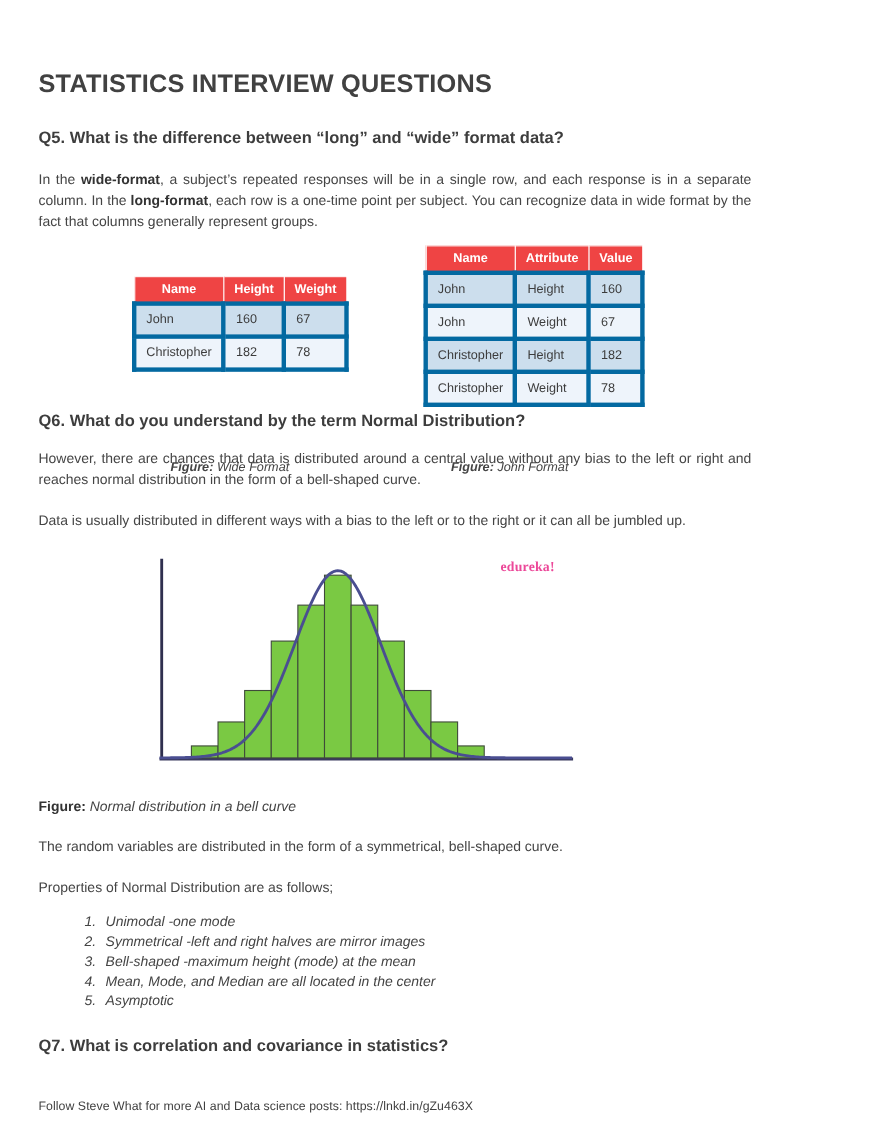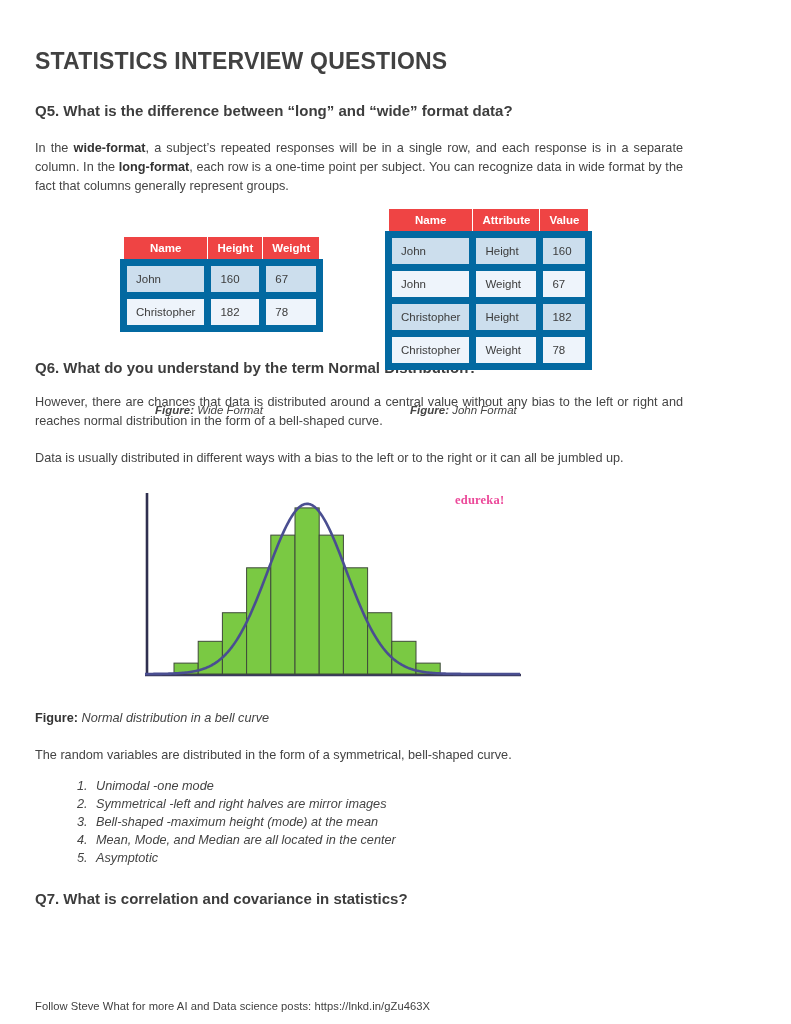--- a/index.html
+++ b/index.html
@@ -15,21 +15,21 @@
     font-family: "Liberation Sans", sans-serif;
     color: #3f3f3f;
     overflow: hidden;
   }
   .page {
     position: absolute;
     left: 0; top: 0;
     width: 718px;
     height: 1024px;
     box-sizing: border-box;
-    padding: 1px 35px;
+    padding: 16px 35px;
   }
 
   
   .doc-title {
     font-size: 23px;
     font-weight: bold;
     letter-spacing: 0.2px;
     color: #414141;
     margin: 0;
     padding-top: 48px;
@@ -76,21 +76,21 @@
     color: #ffffff;
     font-weight: bold;
     font-size: 11.5px;
     text-align: center;
     padding: 5px 9px;
     border: 1px solid #ffffff;
     white-space: nowrap;
   }
   .tbl td {
     padding: 7px 9px;
-    border: 7px solid #0369a1;
+    border: 4px solid #0369a1;
     white-space: nowrap;
     text-align: left;
   }
   .tbl tr.row-odd td { background: #ccdeed; }
   .tbl tr.row-even td { background: #eef4fb; }
 
   #wide-table { left: 85px; top: 28px; }
   #long-table { left: 350px; top: 0px; }
 
   .fig-caption {
@@ -253,20 +253,21 @@
 
       <path id="bell-path" fill="none" stroke="#4a4e91" stroke-width="2.6" stroke-linejoin="round" d="M110.0,190.97L111.5,190.96L113.0,190.95L114.5,190.95L116.0,190.94L117.5,190.93L119.0,190.92L120.5,190.90L122.0,190.89L123.5,190.87L125.0,190.85L126.5,190.83L128.0,190.80L129.5,190.77L131.0,190.74L132.5,190.70L134.0,190.66L135.5,190.61L137.0,190.55L138.5,190.49L140.0,190.42L141.5,190.34L143.0,190.25L144.5,190.15L146.0,190.04L147.5,189.91L149.0,189.77L150.5,189.61L152.0,189.44L153.5,189.25L155.0,189.03L156.5,188.80L158.0,188.54L159.5,188.25L161.0,187.93L162.5,187.58L164.0,187.20L165.5,186.78L167.0,186.32L168.5,185.82L170.0,185.27L171.5,184.67L173.0,184.03L174.5,183.32L176.0,182.56L177.5,181.74L179.0,180.85L180.5,179.90L182.0,178.87L183.5,177.76L185.0,176.58L186.5,175.31L188.0,173.95L189.5,172.51L191.0,170.97L192.5,169.34L194.0,167.60L195.5,165.77L197.0,163.83L198.5,161.78L200.0,159.63L201.5,157.37L203.0,155.00L204.5,152.51L206.0,149.92L207.5,147.21L209.0,144.40L210.5,141.47L212.0,138.44L213.5,135.31L215.0,132.08L216.5,128.74L218.0,125.32L219.5,121.81L221.0,118.22L222.5,114.55L224.0,110.82L225.5,107.03L227.0,103.19L228.5,99.30L230.0,95.38L231.5,91.45L233.0,87.50L234.5,83.55L236.0,79.62L237.5,75.71L239.0,71.84L240.5,68.01L242.0,64.25L243.5,60.57L245.0,56.98L246.5,53.49L248.0,50.11L249.5,46.86L251.0,43.76L252.5,40.80L254.0,38.01L255.5,35.40L257.0,32.98L258.5,30.75L260.0,28.72L261.5,26.92L263.0,25.33L264.5,23.98L266.0,22.86L267.5,21.98L269.0,21.34L270.5,20.95L272.0,20.81L273.5,20.92L275.0,21.27L276.5,21.88L278.0,22.72L279.5,23.81L281.0,25.14L282.5,26.69L284.0,28.47L285.5,30.46L287.0,32.67L288.5,35.07L290.0,37.65L291.5,40.42L293.0,43.35L294.5,46.44L296.0,49.67L297.5,53.03L299.0,56.51L300.5,60.09L302.0,63.76L303.5,67.51L305.0,71.32L306.5,75.19L308.0,79.09L309.5,83.03L311.0,86.97L312.5,90.92L314.0,94.86L315.5,98.78L317.0,102.67L318.5,106.52L320.0,110.32L321.5,114.06L323.0,117.73L324.5,121.34L326.0,124.86L327.5,128.29L329.0,131.64L330.5,134.88L332.0,138.03L333.5,141.08L335.0,144.01L336.5,146.84L338.0,149.56L339.5,152.17L341.0,154.67L342.5,157.06L344.0,159.34L345.5,161.50L347.0,163.56L348.5,165.52L350.0,167.36L351.5,169.11L353.0,170.76L354.5,172.31L356.0,173.77L357.5,175.13L359.0,176.41L360.5,177.61L362.0,178.72L363.5,179.76L365.0,180.73L366.5,181.63L368.0,182.46L369.5,183.23L371.0,183.94L372.5,184.59L374.0,185.19L375.5,185.75L377.0,186.25L378.5,186.72L380.0,187.14L381.5,187.53L383.0,187.89L384.5,188.21L386.0,188.50L387.5,188.76L389.0,189.00L390.5,189.22L392.0,189.42L393.5,189.59L395.0,189.75L396.5,189.89L398.0,190.02L399.5,190.13L401.0,190.24L402.5,190.33L404.0,190.41L405.5,190.48L407.0,190.54L408.5,190.60L410.0,190.65L411.5,190.69L413.0,190.73L414.5,190.77L416.0,190.80L417.5,190.82L419.0,190.85L420.5,190.87L422.0,190.89L423.5,190.90L425.0,190.92L426.5,190.93L428.0,190.94L429.5,190.95L431.0,190.95L432.5,190.96L434.0,190.97L435.5,190.97L437.0,190.98L438.5,190.98L440.0,190.98L441.5,190.98L443.0,190.99L444.5,190.99L446.0,190.99L447.5,190.99L449.0,190.99L450.5,190.99L452.0,191.00L453.5,191.00L455.0,191.00L456.5,191.00L458.0,191.00L459.5,191.00L461.0,191.00L462.5,191.00L464.0,191.00L465.5,191.00L467.0,191.00L468.5,191.00L470.0,191.00L471.5,191.00L473.0,191.00L474.5,191.00L476.0,191.00L477.5,191.00L479.0,191.00L480.5,191.00L482.0,191.00L483.5,191.00L485.0,191.00"></path>
     </svg>
     <div class="edureka-logo">edureka!</div>
   </div>
 
   <p class="body-text pt-14"><b class="inline-bold">Figure:</b> <i>Normal distribution in a bell curve</i></p>
 
   <p class="body-text pt-18">The random variables are distributed in the form of a symmetrical, bell-shaped curve.</p>
 
+  <p class="body-text pt-18">Properties of Normal Distribution are as follows;</p>
 
   <ol class="props">
     <li>Unimodal -one mode</li>
     <li>Symmetrical -left and right halves are mirror images</li>
     <li>Bell-shaped -maximum height (mode) at the mean</li>
     <li>Mean, Mode, and Median are all located in the center</li>
     <li>Asymptotic</li>
   </ol>
 
   <h2 class="q-heading" id="q7-heading" style="padding-top:22px">Q7. What is correlation and covariance in statistics?</h2>

